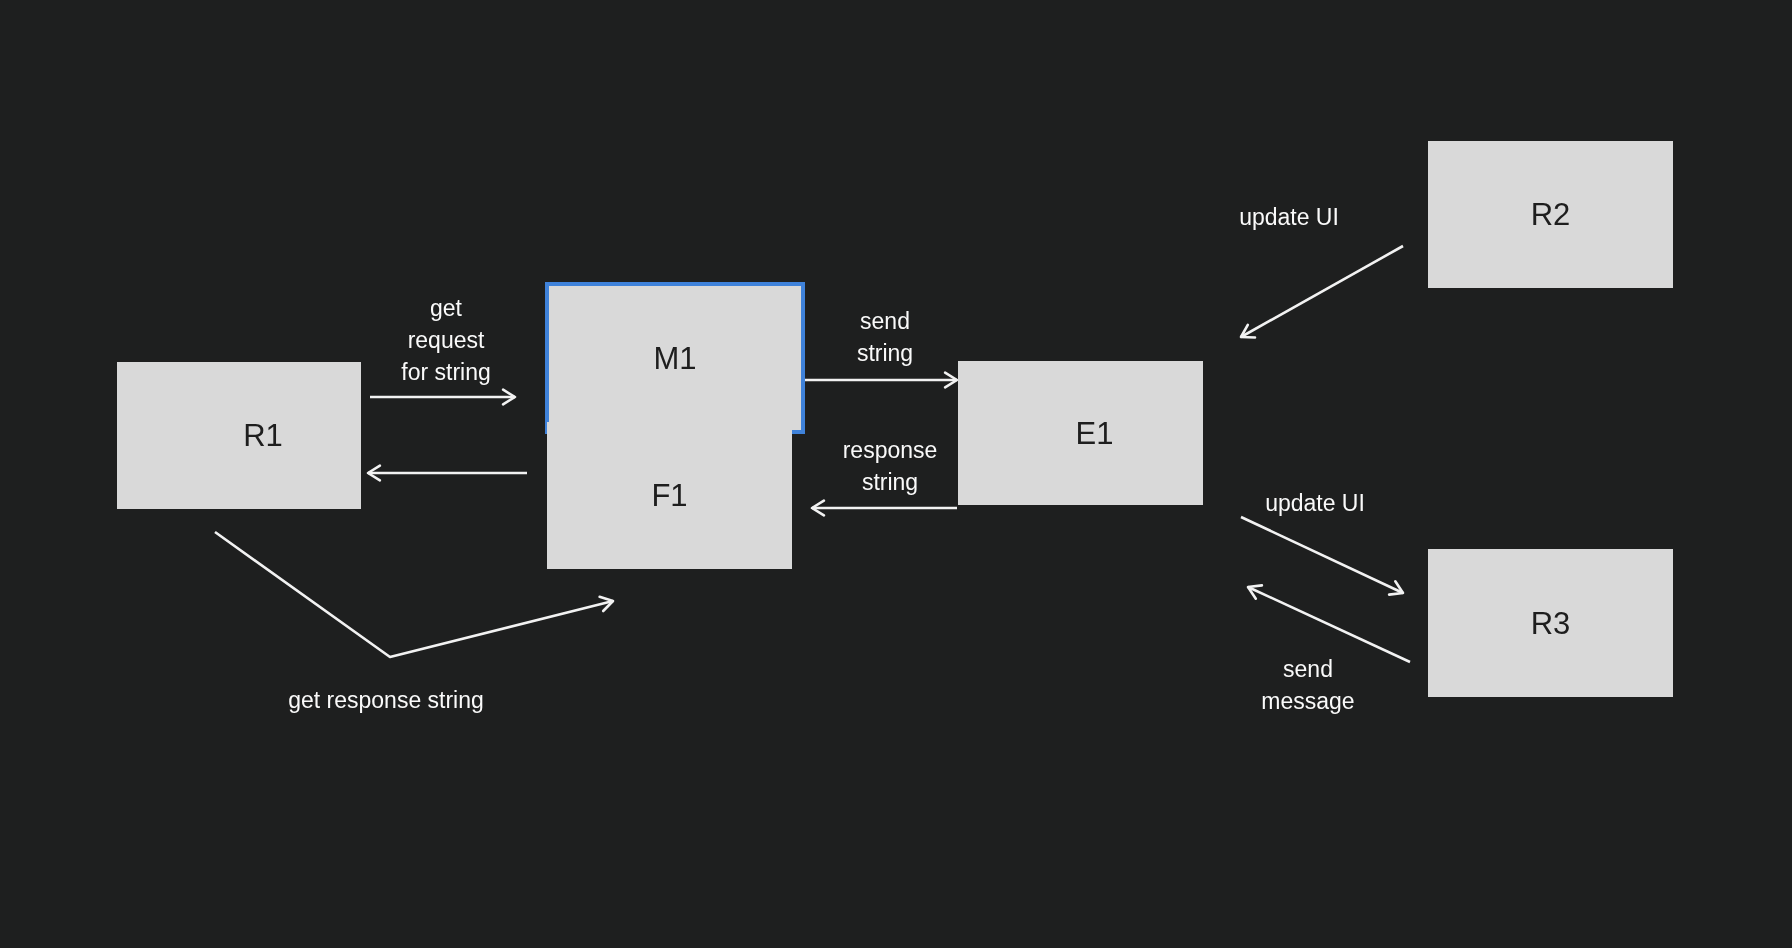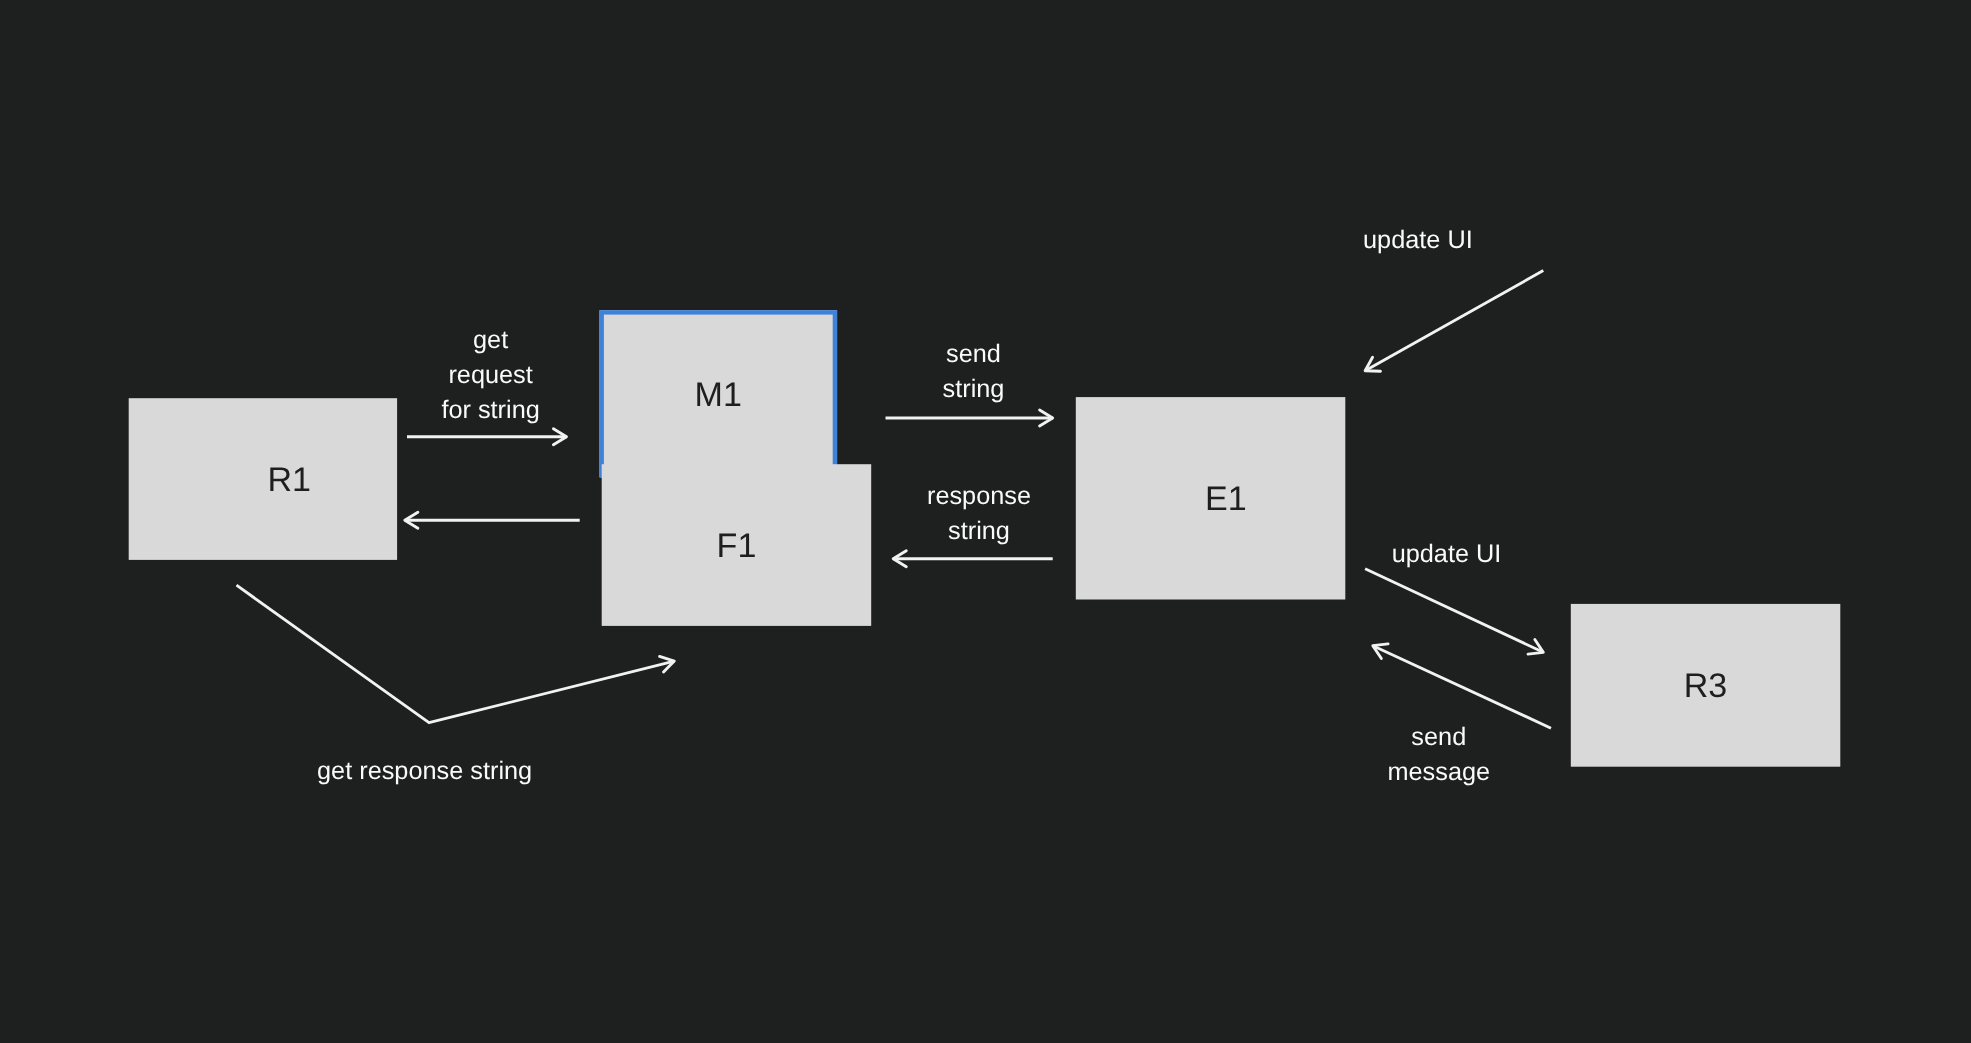--- a/index.html
+++ b/index.html
@@ -85,28 +85,31 @@
         <path d="M 1261.9 585.4 L 1248 587 L 1255.8 598.7" fill="none" stroke="#f2f2f2" stroke-width="2.6" stroke-linecap="round" stroke-linejoin="round"></path>
       </g>
       <g>
         <polyline points="215,532 390,657 613,601" fill="none" stroke="#f2f2f2" stroke-width="2.6" stroke-linejoin="round"></polyline>
         <path d="M 603.2 611.0 L 613 601 L 599.6 596.8" fill="none" stroke="#f2f2f2" stroke-width="2.6" stroke-linecap="round" stroke-linejoin="round"></path>
       </g>
     </svg>
 <div class="node" style="left: 117px; top: 362px; width: 244px; height: 147px; padding-left: 48px;">
       <span class="node-label">R1</span>
     </div>
-    <div class="node selected" style="left: 545px; top: 282px; width: 216px; height: 152px;">
+    <div class="node selected" style="left: 545px; top: 282px; width: 260px; height: 152px;">
       <span class="node-label">M1</span>
     </div>
     <div class="node" style="left: 547px; top: 422px; width: 245px; height: 147px;">
       <span class="node-label">F1</span>
     </div>
-    <div class="node" style="left: 978px; top: 361px; width: 245px; height: 184px; padding-left: 28px;">
+    <div class="node" style="left: 958px; top: 361px; width: 245px; height: 144px; padding-left: 28px;">
       <span class="node-label">E1</span>
+    </div>
+    <div class="node" style="left: 1428px; top: 141px; width: 245px; height: 147px;">
+      <span class="node-label">R2</span>
     </div>
     <div class="node" style="left: 1428px; top: 549px; width: 245px; height: 148px;">
       <span class="node-label">R3</span>
     </div>
     <div class="selection-handle" style="left: 653px; top: 434px; width: 29px; height: 9px;"></div>
     <div class="edge-label" style="left: 446px; top: 340px;">get
 request
 for string</div>
     <div class="edge-label" style="left: 885px; top: 337px;">send
 string</div>

